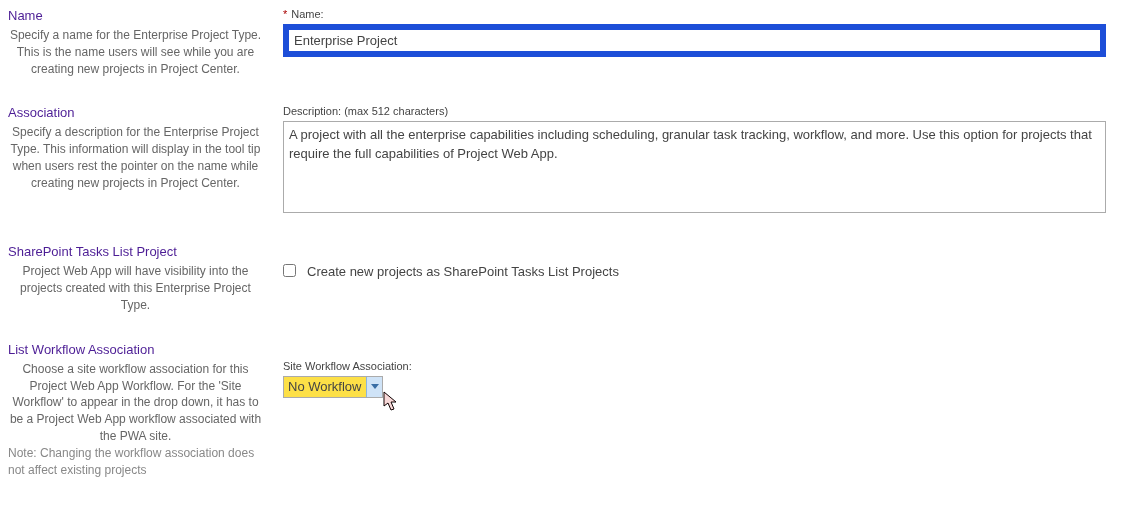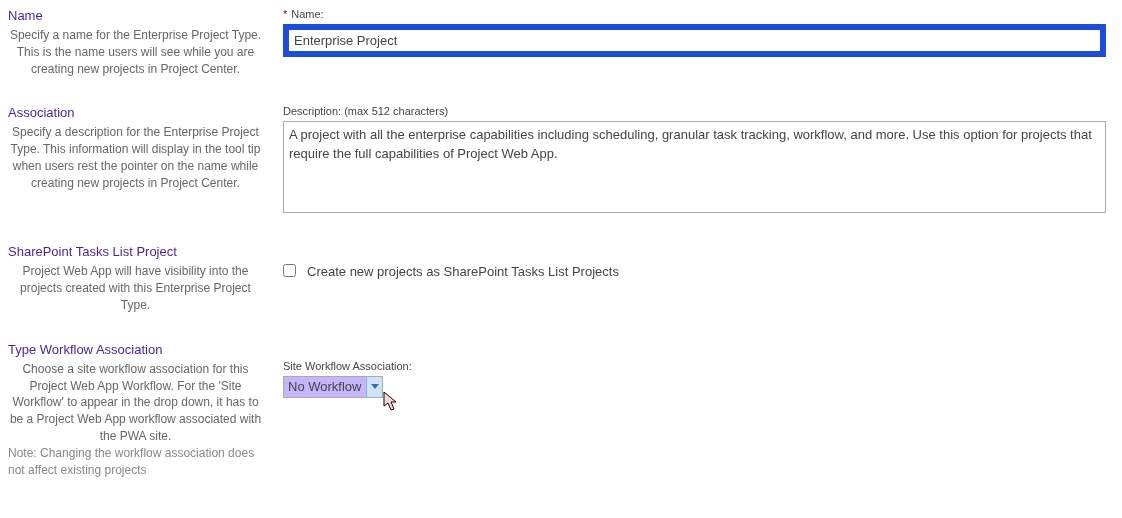--- a/index.html
+++ b/index.html
@@ -87,21 +87,21 @@
     .select-wrap {
       position: relative;
       display: inline-block;
     }
     .select-input {
       border: 1px solid #ababab;
       padding: 2px 20px 2px 4px;
       font-family: inherit;
       font-size: 13px;
       color: #444;
-      background: #c4b5fd;
+      background: #fde047;
       appearance: none;
       height: 22px;
       cursor: pointer;
     }
     .select-arrow {
       position: absolute;
       right: 1px;
       top: 1px;
       width: 16px;
       height: 20px;
@@ -155,21 +155,21 @@
   <div class="right-col">
     <div class="checkbox-row">
       <input type="checkbox" style="">
       <span class="checkbox-label">Create new projects as SharePoint Tasks List Projects</span>
     </div>
   </div>
 </div>
 
 <div class="section" style="margin-bottom:0;">
   <div class="left-col">
-    <h3 class="section-title">Type Workflow Association</h3>
+    <h3 class="section-title">List Workflow Association</h3>
     <div class="section-help">Choose a site workflow association for this Project Web App Workflow. For the 'Site Workflow' to appear in the drop down, it has to be a Project Web App workflow associated with the PWA site.</div>
     <div class="section-help-note">Note: Changing the workflow association does not affect existing projects</div>
   </div>
   <div class="right-col">
     <label class="field-label" style="margin-top:18px;">Site Workflow Association:</label>
     <div class="select-wrap">
       <select class="select-input">
         <option>No Workflow</option>
       </select>
       <span class="select-arrow">

